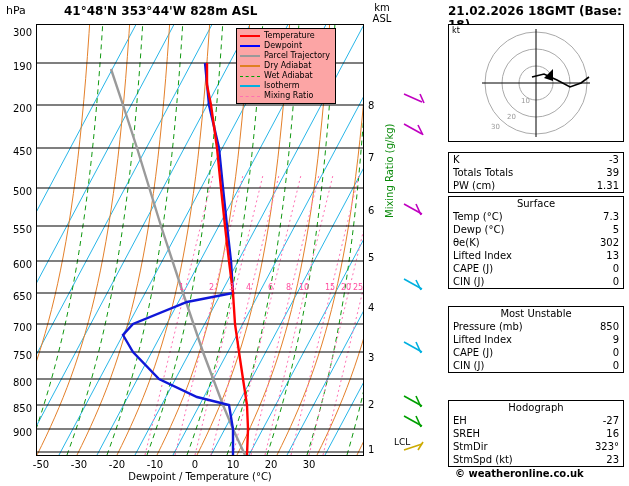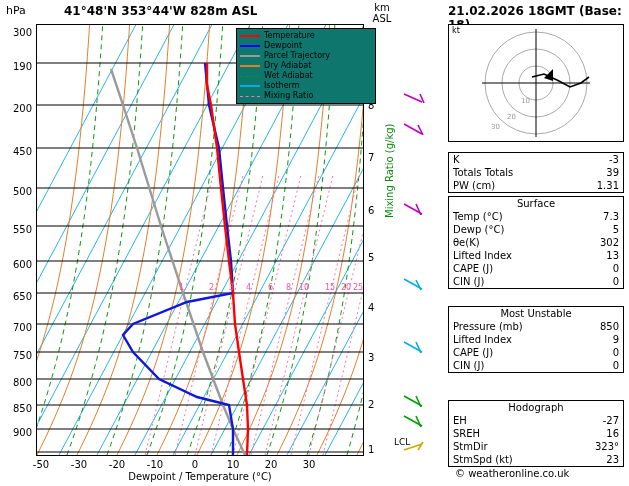--- a/index.html
+++ b/index.html
@@ -40,22 +40,22 @@
   .mixlab {
     position:absolute; left:384px; top:218px;
     font-size:10px; color:#0a8a0a;
     transform: rotate(-90deg); transform-origin: left top;
     white-space:nowrap;
   }
   .lcl-lab { position:absolute; left:366px; top:437px; font-size:9px;padding-left:28px; }
 
   
   .legend {
-    position:absolute; left:236px; top:28px; width:140px;
-    background:#0f766e; border:1px solid #000; padding:2px 3px;
+    position:absolute; left:236px; top:28px; width:100px;
+    background:#fca5a5; border:1px solid #000; padding:2px 3px;
     font-size:8px; line-height:10px;
   }
   .legend .row { display:flex; align-items:center; height:10px; }
   .legend .sw { width:20px; height:0; border-top-width:2px; border-top-style:solid; margin-right:4px; }
   .legend .sw.dash { border-top-style:dashed; border-top-width:1.5px;}
 
   
   .hodo {
     position:absolute; left:448px; top:24px; width:176px; height:118px;
     border:1px solid #000; background:#fff;
@@ -69,21 +69,21 @@
     font-size:10px;
   }
   .tbl .line { display:flex; justify-content:space-between; padding:0 4px; height:13px; line-height:13px;}
   .tbl .sect { text-align:center; height:13px; line-height:13px; }
   #tbl1 { top:152px; }
   #tbl2 { top:196px; }
   #tbl3 { top:306px; }
   #tbl4 { top:400px; }
 
   .footer { position:absolute; left:455px; top:468px; font-size:10px; }
-  .copyr { font-weight:normal; }
+  .copyr { font-weight:bold; }
 
   .windbarbs { position:absolute; left:396px; top:24px; width:44px; height:432px; }
 </style>
 </head>
 <body>
 
 <div class="root">
 
   <div class="hdr-hpa">hPa</div>
   <div class="hdr-title">41°48'N 353°44'W 828m ASL</div>

